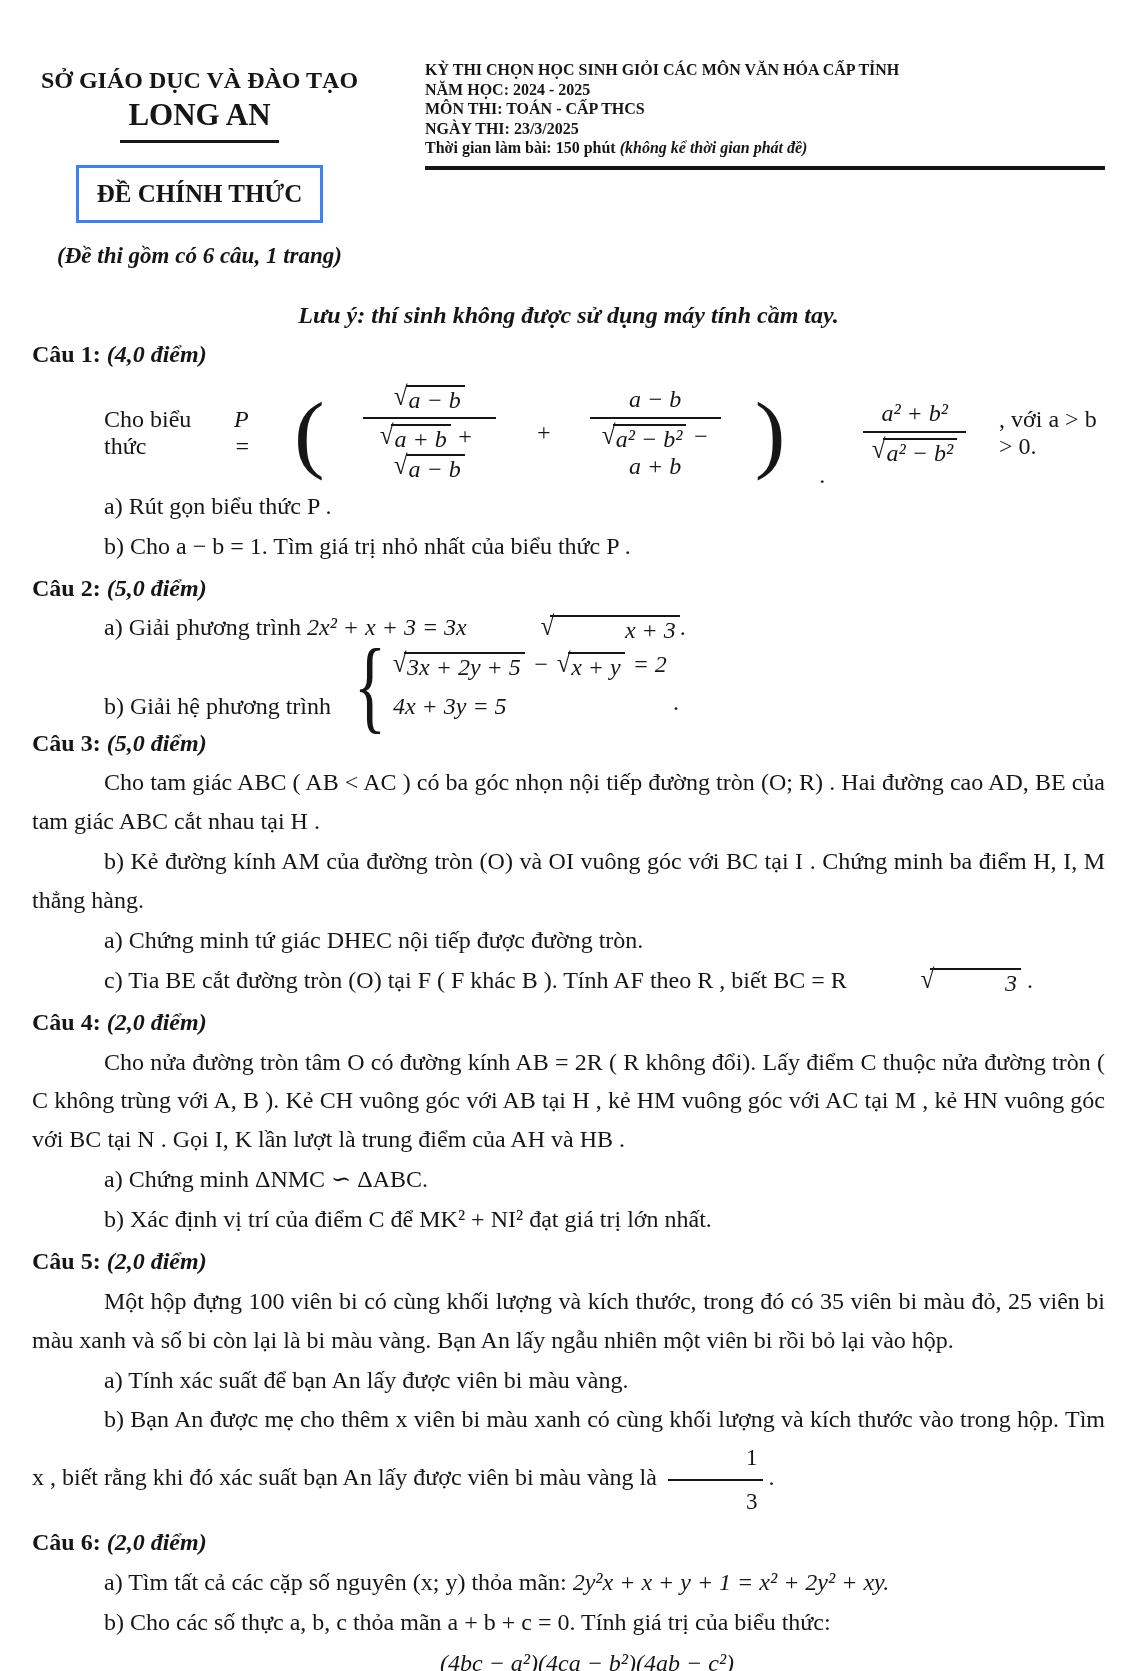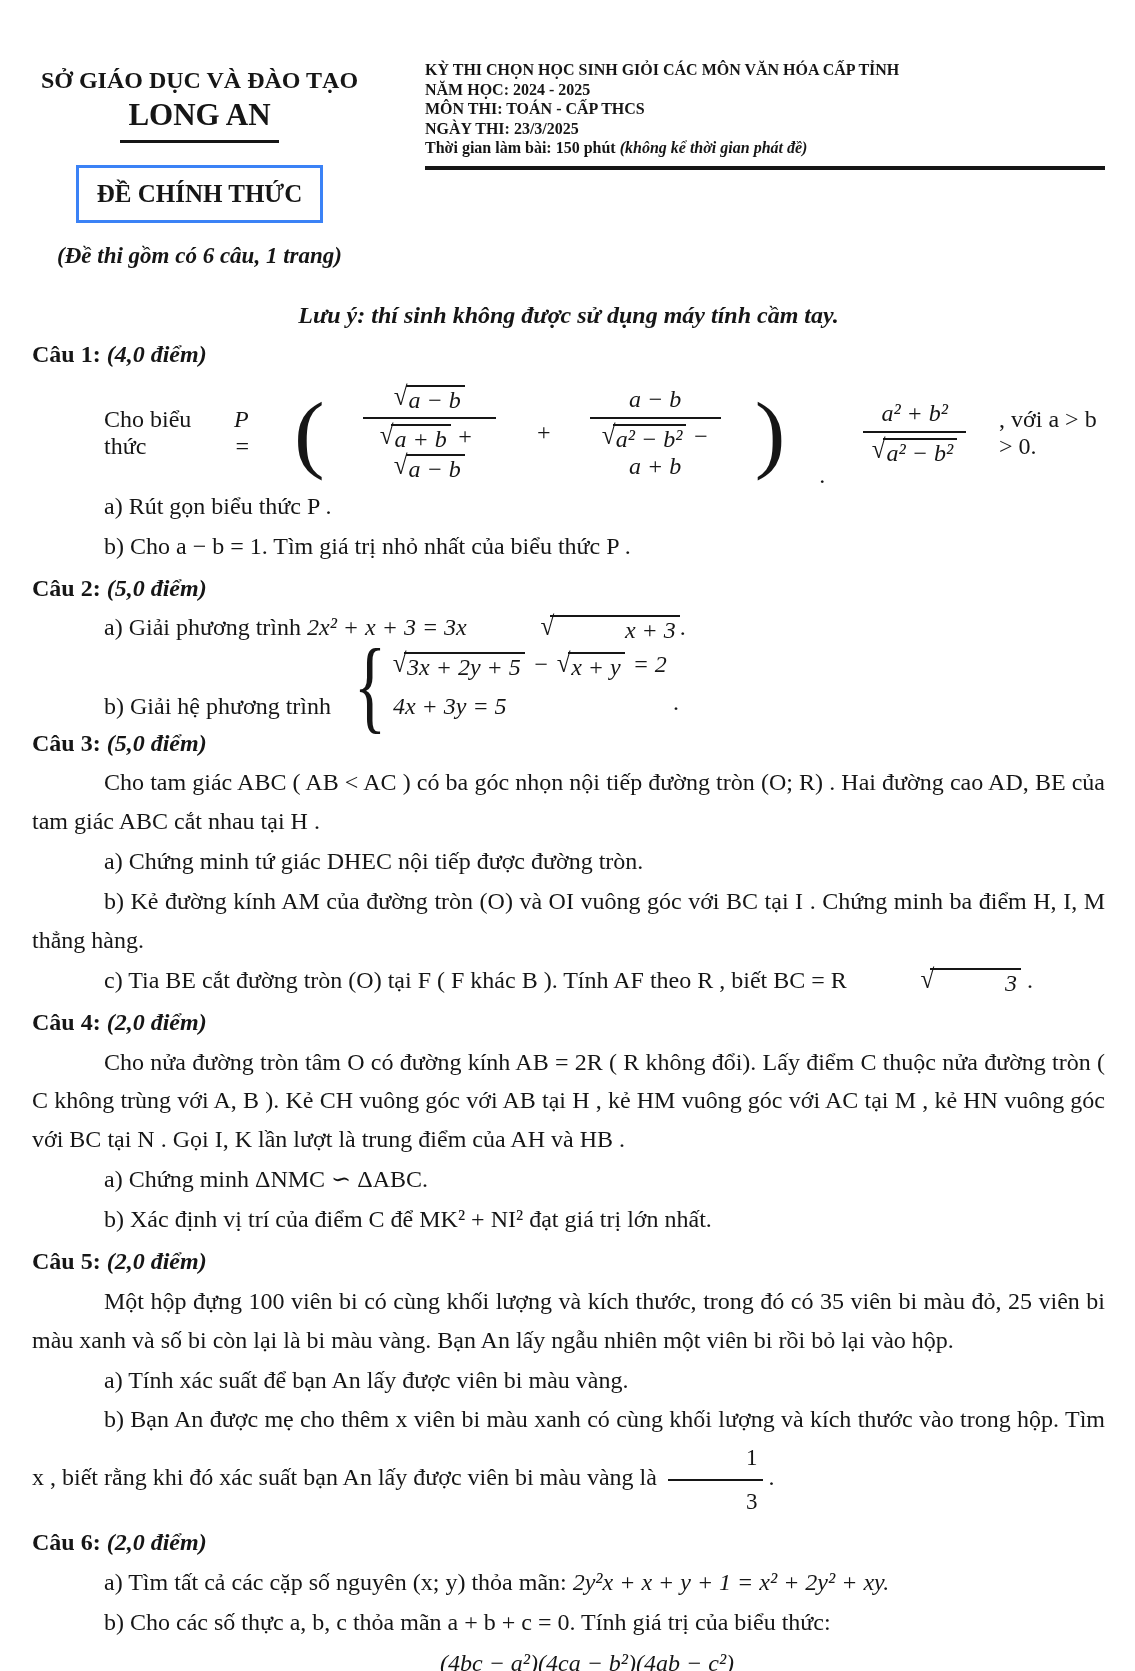--- a/index.html
+++ b/index.html
@@ -166,22 +166,22 @@
       </span>
     </span>
     <span class="sys-end">.</span>
   </div>
 
   <div class="qhead">
     <span class="b">Câu 3:</span>
     <span class="b it">(5,0 điểm)</span>
   </div>
   <div class="para">Cho tam giác ABC ( AB &lt; AC ) có ba góc nhọn nội tiếp đường tròn (O; R) . Hai đường cao AD, BE của tam giác ABC cắt nhau tại H .</div>
+  <div class="item">b) Kẻ đường kính AM của đường tròn (O) và OI vuông góc với BC tại I . Chứng minh ba điểm H, I, M thẳng hàng.</div>
   <div class="item">a) Chứng minh tứ giác DHEC nội tiếp được đường tròn.</div>
-  <div class="item">b) Kẻ đường kính AM của đường tròn (O) và OI vuông góc với BC tại I . Chứng minh ba điểm H, I, M thẳng hàng.</div>
   <div class="item">
     <span>c) Tia BE cắt đường tròn (O) tại F ( F khác B ). Tính AF theo R , biết BC = R</span><span class="sqrt">
         <span class="rsign">√</span>
         <span class="rbar math">3</span>
       </span> <span>.</span>
   </div>
 
   <div class="qhead">
     <span class="b">Câu 4:</span>
     <span class="b it">(2,0 điểm)</span>

